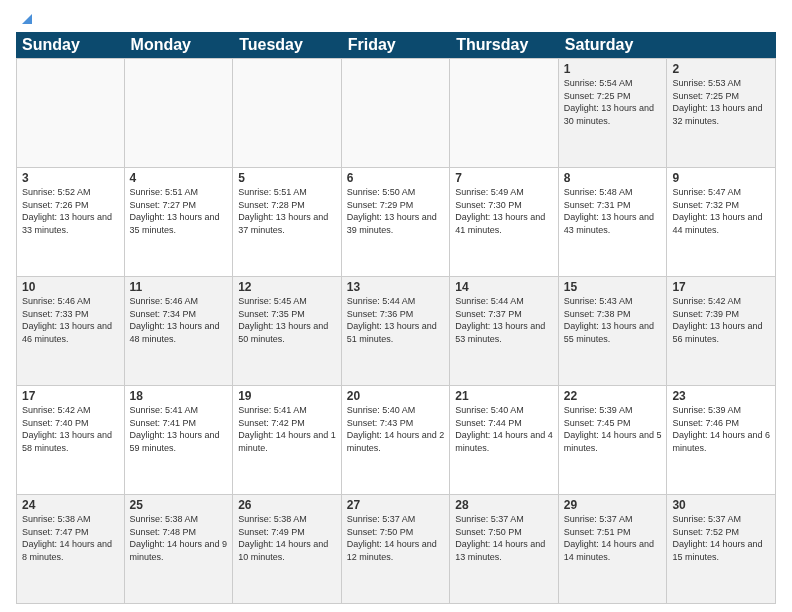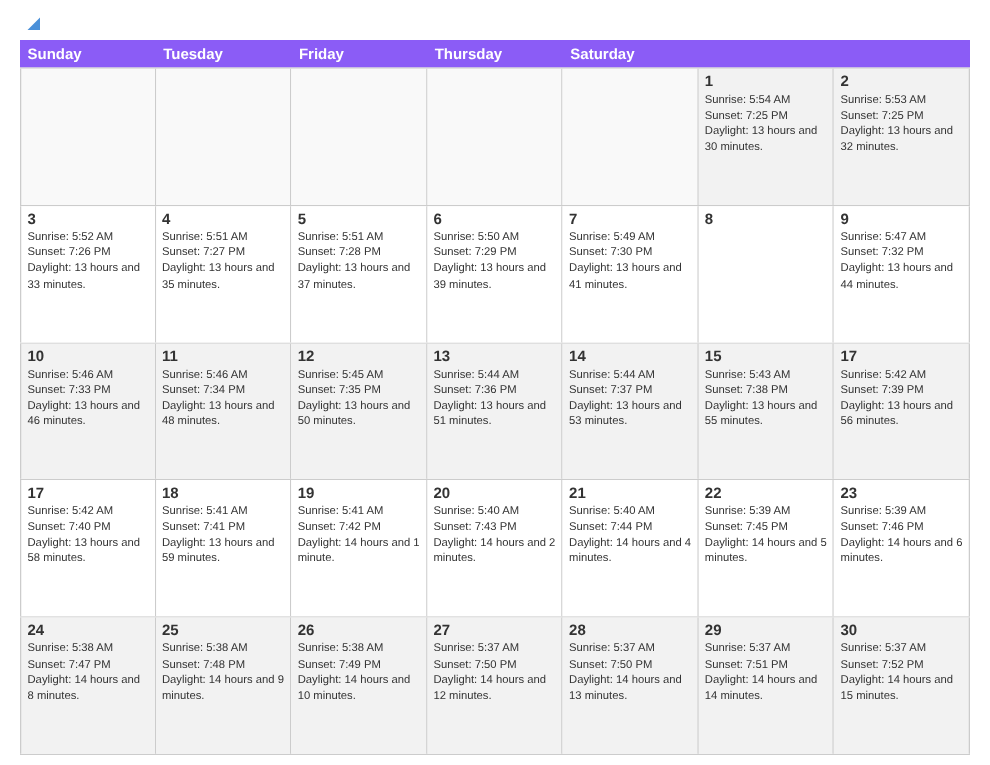--- a/index.html
+++ b/index.html
@@ -53,23 +53,23 @@
       color: #555;
     }
     .calendar {
       flex: 1;
       display: flex;
       flex-direction: column;
     }
     .cal-header {
       display: grid;
       grid-template-columns: repeat(7, 1fr);
-      background: #8b5cf6;
+      background: #0c4a6e;
       color: white;
-      font-size: 12px;
+      font-size: 16px;
       font-weight: bold;
     }
     .cal-header-cell {
       padding: 4px 6px;
       text-align: left;
     }
     .cal-body {
       flex: 1;
       display: flex;
       flex-direction: column;
@@ -129,20 +129,21 @@
     </div>
     <div class="title-area">
       <div class="month-title"></div>
       <div class="location"></div>
     </div>
   </div>
 
   <div class="calendar">
     <div class="cal-header">
     <div class="cal-header-cell">Sunday</div>
+        <div class="cal-header-cell">Monday</div>
         <div class="cal-header-cell">Tuesday</div>
         <div class="cal-header-cell">Friday</div>
         <div class="cal-header-cell">Thursday</div>
         <div class="cal-header-cell">Saturday</div>
       </div>
     <div class="cal-body">
     <div class="cal-row">
           <div class="cal-cell empty"></div>
           <div class="cal-cell empty"></div>
           <div class="cal-cell empty"></div>
@@ -173,20 +174,21 @@
           <div class="cal-cell">
             <span class="day-num">6</span>
             <div class="day-info">Sunrise: 5:50 AM<br>Sunset: 7:29 PM<br>Daylight: 13 hours and 39 minutes.</div>
           </div>
           <div class="cal-cell">
             <span class="day-num">7</span>
             <div class="day-info">Sunrise: 5:49 AM<br>Sunset: 7:30 PM<br>Daylight: 13 hours and 41 minutes.</div>
           </div>
           <div class="cal-cell">
             <span class="day-num">8</span>
+            <div class="day-info">Sunrise: 5:48 AM<br>Sunset: 7:31 PM<br>Daylight: 13 hours and 43 minutes.</div>
           </div>
           <div class="cal-cell">
             <span class="day-num">9</span>
             <div class="day-info">Sunrise: 5:47 AM<br>Sunset: 7:32 PM<br>Daylight: 13 hours and 44 minutes.</div>
           </div>
         </div>
         <div class="cal-row">
           <div class="cal-cell alt-bg">
             <span class="day-num">10</span>
             <div class="day-info">Sunrise: 5:46 AM<br>Sunset: 7:33 PM<br>Daylight: 13 hours and 46 minutes.</div>

